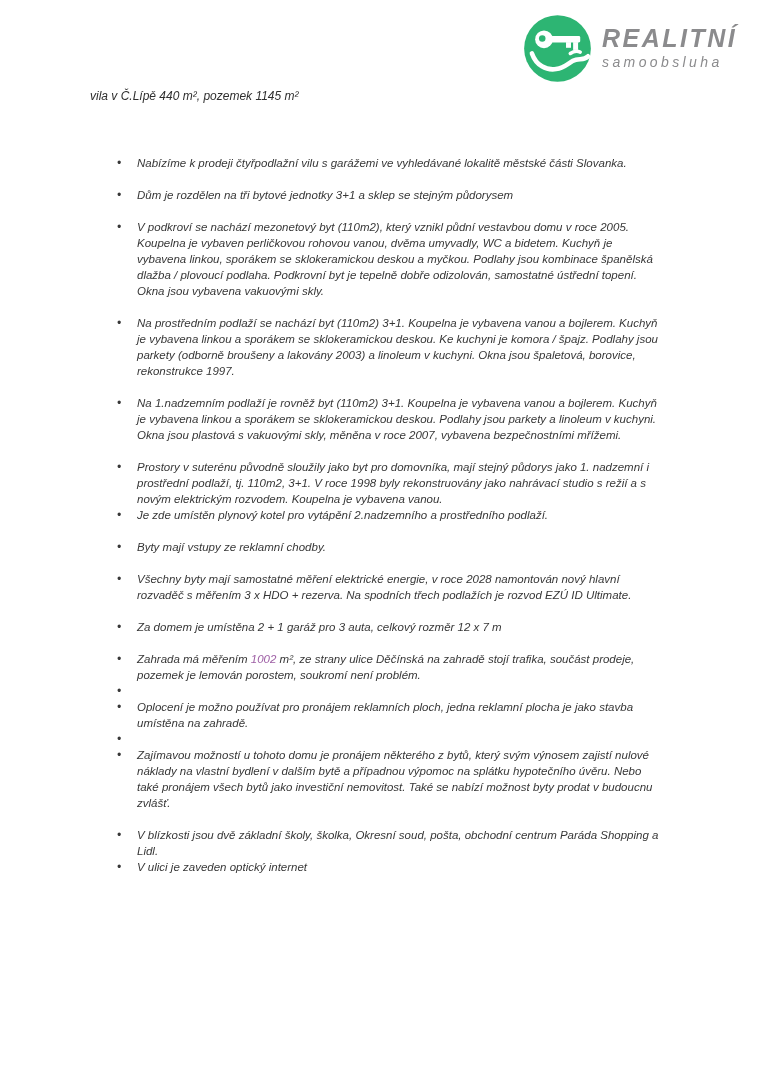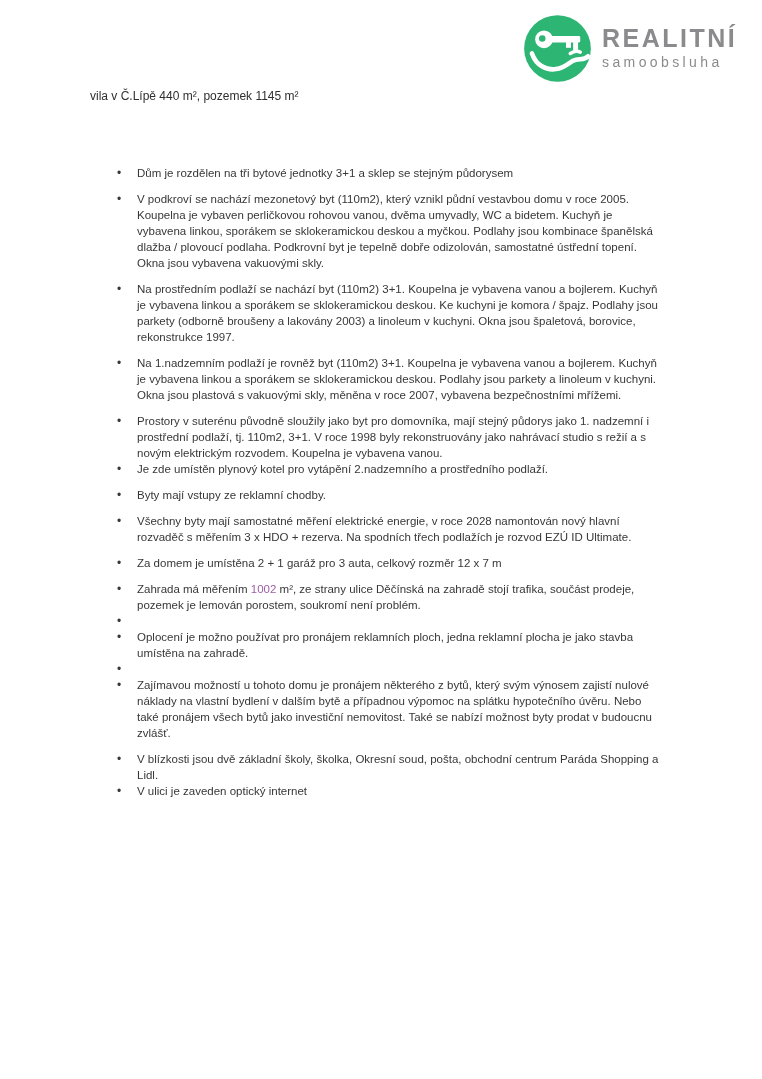--- a/index.html
+++ b/index.html
@@ -7,20 +7,21 @@
   body {
     width: 762px; height: 1079px;
     background: #ffffff;
     font-family: "Liberation Sans", sans-serif;
   }
   .page {
     position: relative;
     width: 762px; height: 1079px;
     background: #ffffff;
     overflow: hidden;
+    font-style: italic;
   }
   
   .logo {
     position: absolute;
     top: 13px; left: 522px;
     display: flex;
     align-items: center;
     gap: 9px;
   }
   .logo-icon svg { width: 71px; height: 71px; display: block; }
@@ -64,21 +65,21 @@
     padding-left: 47px;
     min-height: 16px;
   }
   .bullets li::before {
     content: "\2022";
     position: absolute;
     left: 27px; top: 0;
     font-size: 12px;
     color: #373737;
   }
-  .bullets li.group-start { margin-top: 10px; }
+  .bullets li.group-start { margin-top: 16px; }
   .hl { color: #9e5fa5; }
 </style>
 </head>
 <body>
 
 <div class="page">
 
   <div class="logo">
     <div class="logo-icon">
       <svg viewBox="0 0 100 100" xmlns="http://www.w3.org/2000/svg">
@@ -96,20 +97,21 @@
     </div>
     <div class="logo-text">
       <span class="logo-brand">REALITNÍ</span>
       <span class="logo-sub">samoobsluha</span>
     </div>
   </div>
 
   <h1 class="title">vila v Č.Lípě 440 m², pozemek 1145 m²</h1>
 
   <ul class="bullets">
+      <li><span>Nabízíme k prodeji čtyřpodlažní vilu s garážemi ve vyhledávané lokalitě městské části Slovanka.</span></li>
       <li class="group-start"><span>Dům je rozdělen na tři bytové jednotky 3+1 a sklep se stejným půdorysem</span></li>
       <li class="group-start"><span>V podkroví se nachází mezonetový byt (110m2), který vznikl půdní vestavbou domu v roce 2005.  Koupelna je vybaven perličkovou rohovou vanou, dvěma umyvadly, WC a bidetem. Kuchyň je vybavena linkou, sporákem se sklokeramickou deskou a myčkou. Podlahy jsou kombinace španělská dlažba / plovoucí podlaha. Podkrovní byt je tepelně dobře odizolován, samostatné ústřední topení. Okna jsou vybavena vakuovými skly.</span></li>
       <li class="group-start"><span>Na prostředním podlaží se nachází byt (110m2) 3+1. Koupelna je vybavena vanou a bojlerem. Kuchyň je vybavena linkou a sporákem se sklokeramickou deskou. Ke kuchyni je komora / špajz. Podlahy jsou parkety (odborně broušeny a lakovány 2003) a linoleum v kuchyni. Okna jsou špaletová, borovice, rekonstrukce 1997.</span></li>
       <li class="group-start"><span>Na 1.nadzemním podlaží je rovněž byt (110m2) 3+1. Koupelna je vybavena vanou a bojlerem. Kuchyň je vybavena linkou a sporákem se sklokeramickou deskou. Podlahy jsou parkety a linoleum v kuchyni. Okna jsou plastová s vakuovými skly, měněna v roce 2007, vybavena bezpečnostními mřížemi.</span></li>
       <li class="group-start"><span>Prostory v suterénu původně sloužily jako byt pro domovníka, mají stejný půdorys jako 1. nadzemní i prostřední podlaží, tj. 110m2, 3+1. V roce 1998 byly rekonstruovány jako nahrávací  studio s režií a s novým elektrickým rozvodem. Koupelna je vybavena vanou.</span></li>
       <li><span>Je zde umístěn plynový kotel pro vytápění 2.nadzemního a prostředního podlaží.</span></li>
       <li class="group-start"><span>Byty mají vstupy ze reklamní chodby.</span></li>
       <li class="group-start"><span>Všechny byty mají samostatné měření elektrické energie, v roce 2028 namontován nový hlavní rozvaděč s měřením 3 x HDO + rezerva. Na spodních třech podlažích je rozvod EZÚ ID Ultimate.</span></li>
       <li class="group-start"><span>Za domem je umístěna 2 + 1 garáž pro 3 auta, celkový rozměr 12 x 7 m</span></li>
       <li class="group-start"><span>Zahrada má měřením </span><span class="hl">1002</span><span> m², ze strany ulice Děčínská na zahradě stojí trafika, součást prodeje, pozemek je lemován porostem, soukromí není problém.</span></li>

